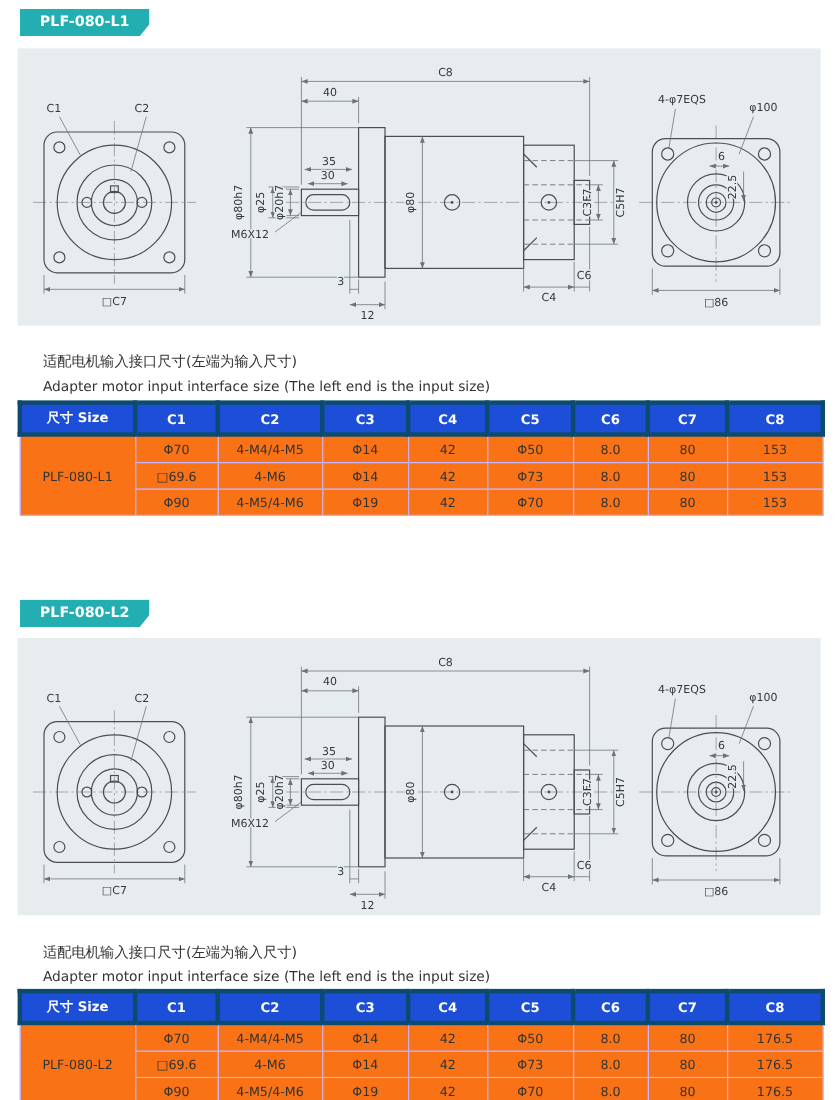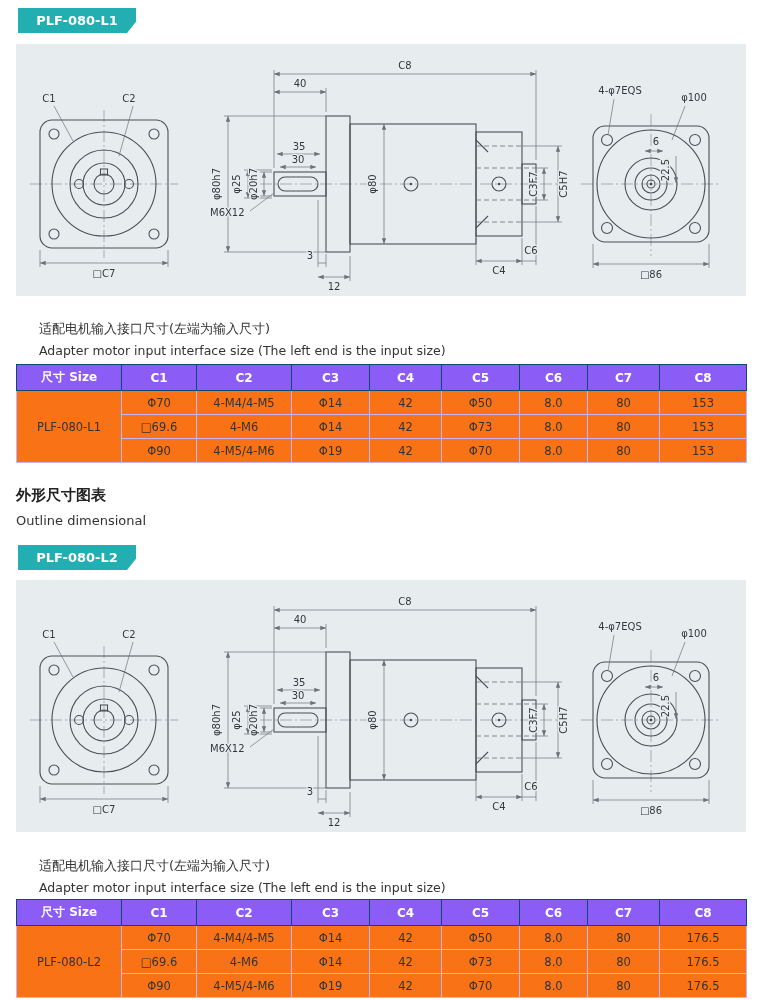--- a/index.html
+++ b/index.html
@@ -7,21 +7,21 @@
   .badge{position:absolute;left:18px;width:118px;height:25px;background:#23aeb1;color:#fff;font-size:13px;font-weight:bold;display:flex;align-items:center;justify-content:center;clip-path:polygon(0 0,100% 0,100% 55%,calc(100% - 9px) 100%,0 100%);}
   .panel{position:absolute;left:16px;width:730px;height:252px;background:#e7edef;}
   .drawing-host{width:730px;height:252px;}
   .caption{position:absolute;left:16px;color:#333;margin-left:23px;}
   .caption .zh{font-size:13px;margin:0 0 5px 0;}
   .caption .en{font-size:12.5px;margin:0;text-align:right;}
   .section{position:absolute;left:16px;color:#222;}
   .section .zh{font-size:15px;font-weight:bold;margin:0 0 8px 0;}
   .section .en{font-size:13px;font-weight:normal;margin:0;color:#333;}
   table.spec{position:absolute;left:16px;width:730px;border-collapse:collapse;table-layout:fixed;font-size:11.5px;color:#333;text-align:center;}
-  .spec th{background:#8b5cf6;color:#fff;font-weight:bold;font-size:12px;height:23px;border:1px solid #0c4a6e;}
+  .spec th{background:#1d4ed8;color:#fff;font-weight:bold;font-size:12px;height:23px;border:4px solid #0c4a6e;}
   .spec td{background:#f97316;border:1px solid #c4b5fd;height:21px;}
   .spec col.c0{width:105px}.spec col.c1{width:75px}.spec col.c2{width:95px}.spec col.c3{width:78px}.spec col.c4{width:72px}
   .spec col.c5{width:78px}.spec col.c6{width:68px}.spec col.c7{width:72px}.spec col.c8{width:87px}
   
   svg .ol{stroke:#4a4f54;fill:none;stroke-width:1.1;}
   svg .dim{stroke:#6b7177;fill:none;stroke-width:0.7;}
   svg .cl{stroke:#8a9096;fill:none;stroke-width:0.7;stroke-dasharray:12 3 2 3;}
   svg .hid{stroke:#6b7177;fill:none;stroke-width:0.8;stroke-dasharray:5 3;}
   svg .fil{fill:#4a4f54;stroke:none;}
   svg text{font-family:"DejaVu Sans",sans-serif;font-size:10px;fill:#33383c;stroke:#e7edef;stroke-width:2.5px;paint-order:stroke;stroke-linejoin:round;}
@@ -241,24 +241,20 @@
         <td>Φ19</td>
         <td>42</td>
         <td>Φ70</td>
         <td>8.0</td>
         <td>80</td>
         <td>153</td>
       </tr>
     </tbody>
   </table>
 
-  <div class="section" style="top:486px;">
-    <p class="zh">外形尺寸图表</p>
-    <p class="en">Outline dimensional</p>
-  </div>
 
   <div class="badge" style="top:545px;">
     <span>PLF-080-L2</span>
   </div>
 
   <div class="panel" style="top:580px;">
     <div class="drawing-host">
   <svg viewBox="0 0 730 252" width="730" height="252">
     <defs>
       <marker id="arr" viewBox="0 0 10 10" refX="9" refY="5" markerWidth="9" markerHeight="9" orient="auto-start-reverse">

